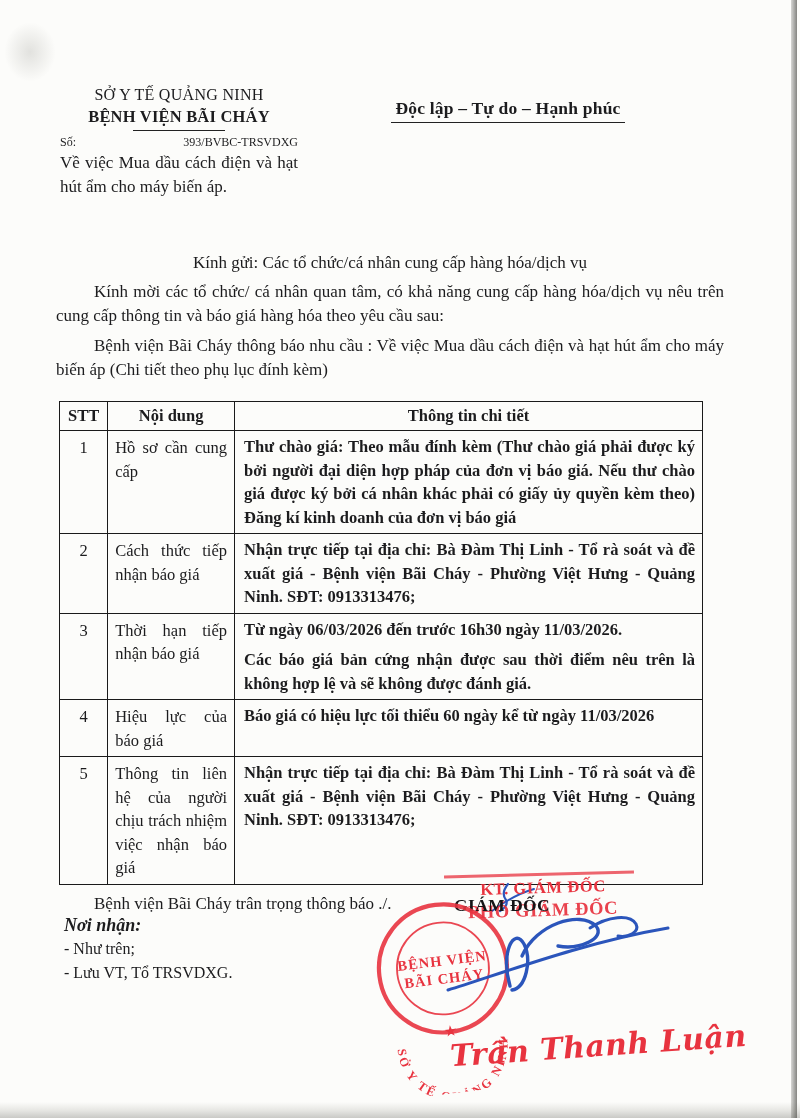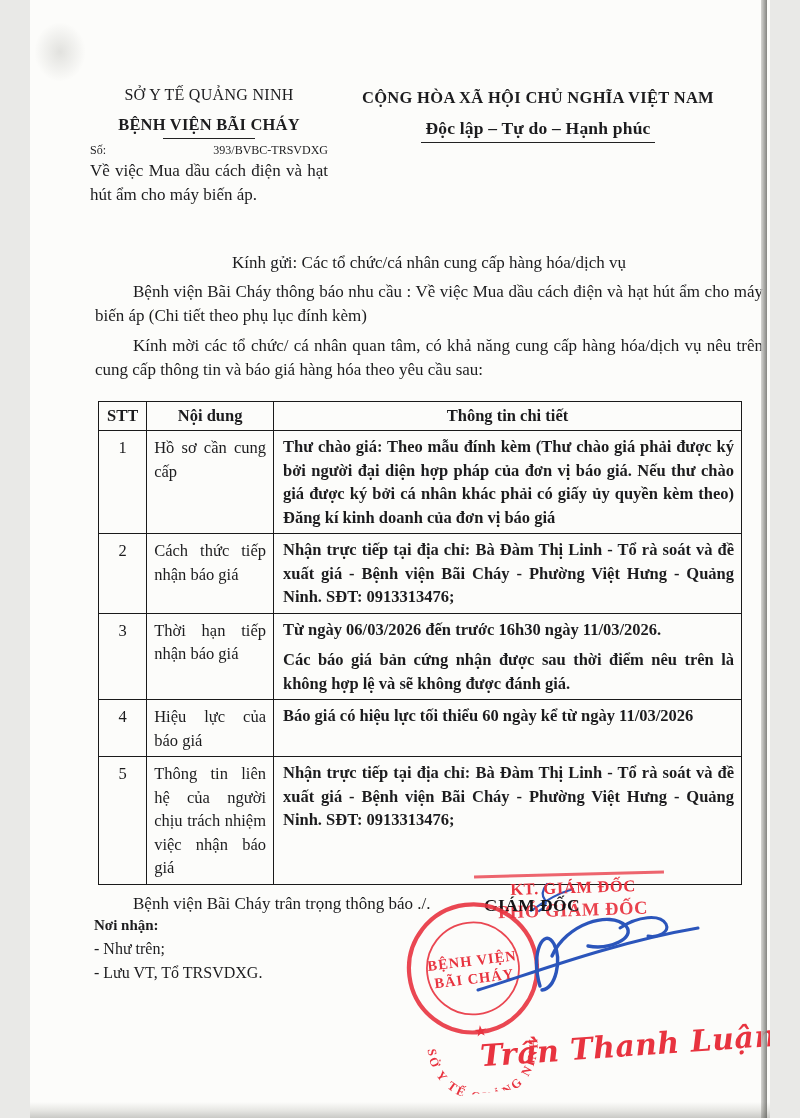--- a/index.html
+++ b/index.html
@@ -1,44 +1,44 @@
 <!DOCTYPE html>
 <html><head>
 <meta charset="utf-8">
 <style>
   html,body{margin:0;padding:0;background:#e9e9e7;}
   .page{
-    position:relative;width:740px;height:1118px;margin:0 auto;
+    position:relative;width:800px;height:1118px;margin:0 auto;
     background:#fcfcfa;overflow:hidden;
     font-family:"Liberation Serif","DejaVu Serif",serif;color:#1c1c1e;
   }
   
   .right-edge{position:absolute;top:0;right:3px;width:6px;height:100%;
     background:linear-gradient(to right,#cfcfcc,#6f6f6b);opacity:.85;}
   .bottom-shadow{position:absolute;bottom:0;left:0;width:100%;height:16px;
     background:linear-gradient(to bottom,rgba(0,0,0,0) 0%,rgba(110,110,100,.16) 55%,rgba(85,85,78,.30) 100%);}
   .corner-smudge{position:absolute;left:4px;top:22px;width:52px;height:60px;
     background:radial-gradient(ellipse at center,rgba(120,120,112,.20),rgba(120,120,112,0) 70%);}
 
   
   .header-left{position:absolute;left:60px;top:86px;width:238px;}
   .org-parent{text-align:center;font-size:16px;letter-spacing:.3px;}
-  .org-name{text-align:center;font-size:16.5px;font-weight:bold;margin-top:11px;letter-spacing:.2px;}
+  .org-name{text-align:center;font-size:16.5px;font-weight:bold;margin-top:3px;letter-spacing:.2px;}
   .org-underline{width:92px;border-top:1.6px solid #222;margin:3px auto 4px;}
   .doc-number{font-size:12px;margin-top:1px;text-align:justify;text-align-last:justify;}
   .doc-subject{font-size:17px;line-height:24px;text-align:justify;margin-top:1px;}
 
   .header-right{position:absolute;left:300px;top:88px;width:416px;text-align:center;}
   .national-title{font-size:16.5px;font-weight:bold;letter-spacing:.3px;}
   .motto{display:inline-block;font-size:17.5px;font-weight:bold;margin-top:10px;
     border-bottom:1.7px solid #222;padding:0 4px 3px 4px;letter-spacing:.2px;}
   .place-date{font-style:italic;font-size:16.5px;margin-top:11px;}
 
   
-  .content{position:absolute;left:65px;top:253px;width:668px;}
+  .content{position:absolute;left:56px;top:253px;width:668px;}
   .salutation{text-align:center;font-size:17px;}
   .para{margin:7px 0 0 0;font-size:17px;line-height:23.5px;text-align:justify;text-indent:38px;}
 
   table.req{border-collapse:collapse;margin-top:20px;margin-left:3px;width:644px;
     font-size:16.5px;line-height:23.5px;}
   table.req th,table.req td{border:1.7px solid #1a1a1a;vertical-align:top;}
   table.req th{font-weight:bold;text-align:center;padding:2px 8px;height:24px;vertical-align:middle;}
   td.c-stt{width:44px;text-align:center;padding-top:5px;}
   td.c-nd{width:112px;padding:5px 7px 4px 7px;text-align:justify;margin-top:44px;}
   td.c-ct{width:452px;padding:4px 7px 4px 9px;text-align:justify;}
@@ -48,21 +48,21 @@
   tbody tr:nth-child(2){height:69px;}
   tbody tr:nth-child(3){height:85px;}
   tbody tr:nth-child(4){height:57px;}
   tbody tr:nth-child(5){height:117px;}
 
   .closing{position:relative;margin:9px 0 0 0;font-size:17px;text-indent:38px;}
   .pen-mark{position:absolute;left:428px;top:-14px;}
 
   
   .recipients{position:absolute;left:64px;top:913px;font-size:16px;line-height:24px;}
-  .recipients .label{font-weight:bold;font-size:15px;}
+  .recipients .label{font-weight:bold;font-style:italic;font-size:18px;}
 
   
   .sig-titles{position:absolute;left:438px;top:878px;width:210px;}
   .stamp-line{color:#e8333f;font-weight:bold;text-align:center;letter-spacing:.6px;
     transform:rotate(-1.8deg);}
   .stamp-line.l1{font-size:16.5px;}
   .stamp-line.l2{font-size:18.5px;margin-top:2px;opacity:.92;}
   .stamp-topbar{position:absolute;left:6px;top:-5px;width:190px;border-top:3px solid rgba(232,51,63,.75);transform:rotate(-1.5deg);}
   .typed-title{position:absolute;left:16px;top:17px;font-size:17.5px;font-weight:bold;color:#151517;letter-spacing:.4px;}
 
@@ -80,28 +80,27 @@
 
   <div class="header-left">
     <div class="org-parent">SỞ Y TẾ QUẢNG NINH</div>
     <div class="org-name">BỆNH VIỆN BÃI CHÁY</div>
     <div class="org-underline"></div>
     <div class="doc-number">Số: 393/BVBC-TRSVDXG</div>
     <div class="doc-subject">Về việc Mua dầu cách điện và hạt hút ẩm cho máy biến áp.</div>
   </div>
 
   <div class="header-right">
-    <div class="national-title">CỘNG HÒA XÃ HỘI CHỦ NGHĨA VIỆT NAM</div>
     <div><span class="motto">Độc lập – Tự do – Hạnh phúc</span></div>
   </div>
 
   <div class="content">
     <div class="salutation">Kính gửi: Các tổ chức/cá nhân cung cấp hàng hóa/dịch vụ</div>
+    <p class="para">Kính mời các tổ chức/ cá nhân quan tâm, có khả năng cung cấp hàng hóa/dịch vụ nêu trên cung cấp thông tin và báo giá hàng hóa theo yêu cầu sau:</p>
     <p class="para">Bệnh viện Bãi Cháy thông báo nhu cầu : Về việc Mua dầu cách điện và hạt hút ẩm cho máy biến áp (Chi tiết theo phụ lục đính kèm)</p>
-    <p class="para">Kính mời các tổ chức/ cá nhân quan tâm, có khả năng cung cấp hàng hóa/dịch vụ nêu trên cung cấp thông tin và báo giá hàng hóa theo yêu cầu sau:</p>
 
     <table class="req">
       <thead>
         <tr>
           <th>STT</th>
           <th>Nội dung</th>
           <th>Thông tin chi tiết</th>
         </tr>
       </thead>
       <tbody>

